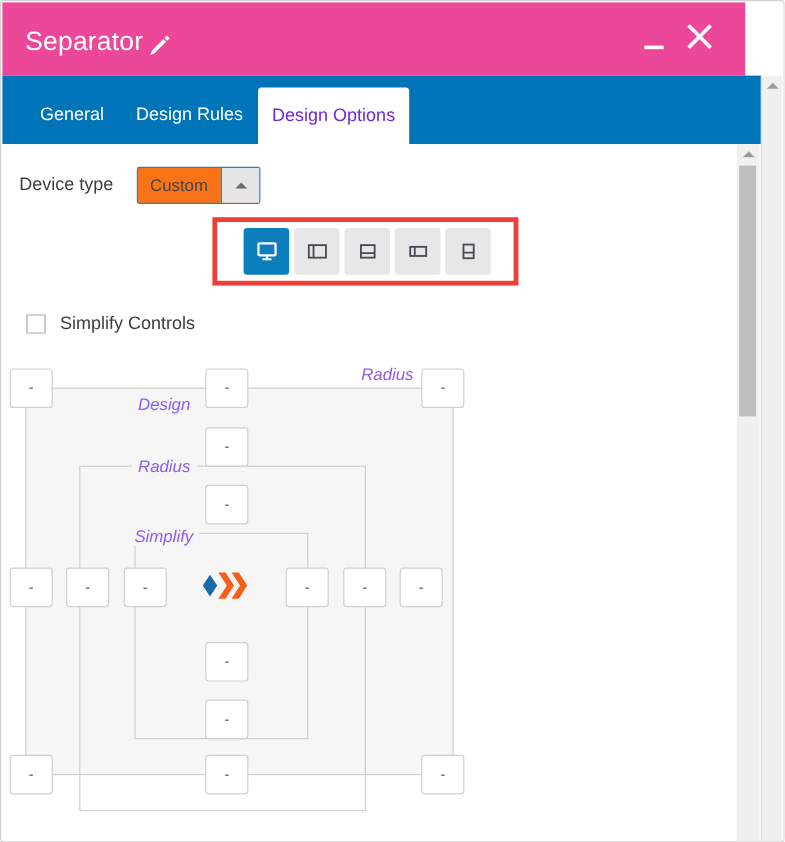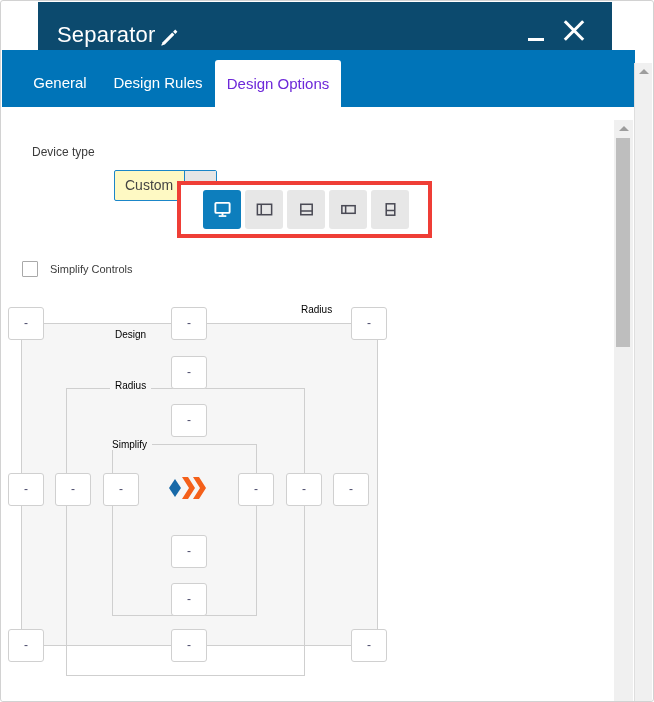--- a/index.html
+++ b/index.html
@@ -32,24 +32,23 @@
     border: 1px solid #d2d2d2;
     border-radius: 3px;
     overflow: hidden;
   }
 
   
   .titlebar {
     position: absolute;
     left: 1px;
     top: 1px;
-    width: 574px;
+    width: 619px;
     height: 61px;
-    background: #0c4a6e;
-    margin-left: 36px;
+    background: #ec4899;
   }
   .title-text {
     position: absolute;
     left: 19px;
     top: 20px;
     font-size: 22px;
     color: #ffffff;
     letter-spacing: .2px;
     white-space: nowrap;
   }
@@ -101,21 +100,21 @@
     height: 3px;
     background: #ffffff;
   }
   .btn-close::before { transform: rotate(45deg); }
   .btn-close::after  { transform: rotate(-45deg); }
 
   
   .tabstrip {
     position: absolute;
     left: 1px;
-    top: 49px;
+    top: 62px;
     width: 633px;
     height: 57px;
     background: #0074b8;
   }
   .tab {
     position: absolute;
     top: 8px;
     height: 49px;
     box-sizing: border-box;
     font-size: 15px;
@@ -144,37 +143,36 @@
     top: 119px;
     width: 613px;
     height: 581px;
     background: #ffffff;
     overflow: hidden;
   }
 
   
   .devtype-label {
     position: absolute;
-    left: 30px;
+    left: 14px;
     top: 144px;
-    font-size: 12px;
+    font-size: 15px;
     color: #3c3c3c;
   }
   .select-box {
     position: absolute;
     left: 112px;
     top: 138px;
     width: 103px;
     height: 31px;
     box-sizing: border-box;
     border: 1px solid #1b86c8;
-    background: #fef9c3;
+    background: #f97316;
     border-radius: 2px;
     cursor: pointer;
-    margin-top: 31px;
   }
   .select-value {
     position: absolute;
     left: 10px;
     top: 6px;
     font-size: 14px;
     color: #444444;
   }
   .select-arrow-btn {
     position: absolute;
@@ -239,21 +237,21 @@
   .chk-box {
     width: 16px;
     height: 16px;
     box-sizing: border-box;
     border: 1px solid #a9a9a9;
     background: #ffffff;
     border-radius: 1px;
   }
   .chk-label {
     margin-left: 12px;
-    font-size: 11px;
+    font-size: 15px;
     color: #3c3c3c;
   }
 
   
   .boxmodel {
     position: absolute;
     left: 0px;
     top: 295px;
     width: 613px;
     height: 386px;
@@ -262,25 +260,26 @@
     position: absolute;
     box-sizing: border-box;
     border: 1px solid #cfcfcf;
   }
   .bm-margin  { left: 19px;  top: 27px;  width: 357px; height: 323px; background: #f6f6f6; }
   .bm-border  { left: 64px;  top: 92px;  width: 239px; height: 288px; background: transparent; }
   .bm-padding { left: 110px; top: 148px; width: 145px; height: 172px; background: transparent; }
 
   .bm-label {
     position: absolute;
-    font-size: 10px;
-    color: #000000;
+    font-size: 14px;
+    color: #8b5cf6;
     background: #f6f6f6;
     padding: 0 5px;
     white-space: nowrap;
+    font-style: italic;
   }
   .bm-label.on-white { background: #ffffff; }
 
   .bm-input {
     position: absolute;
     width: 36px;
     height: 33px;
     box-sizing: border-box;
     background: #ffffff;
     border: 1px solid #d0d0d0;

